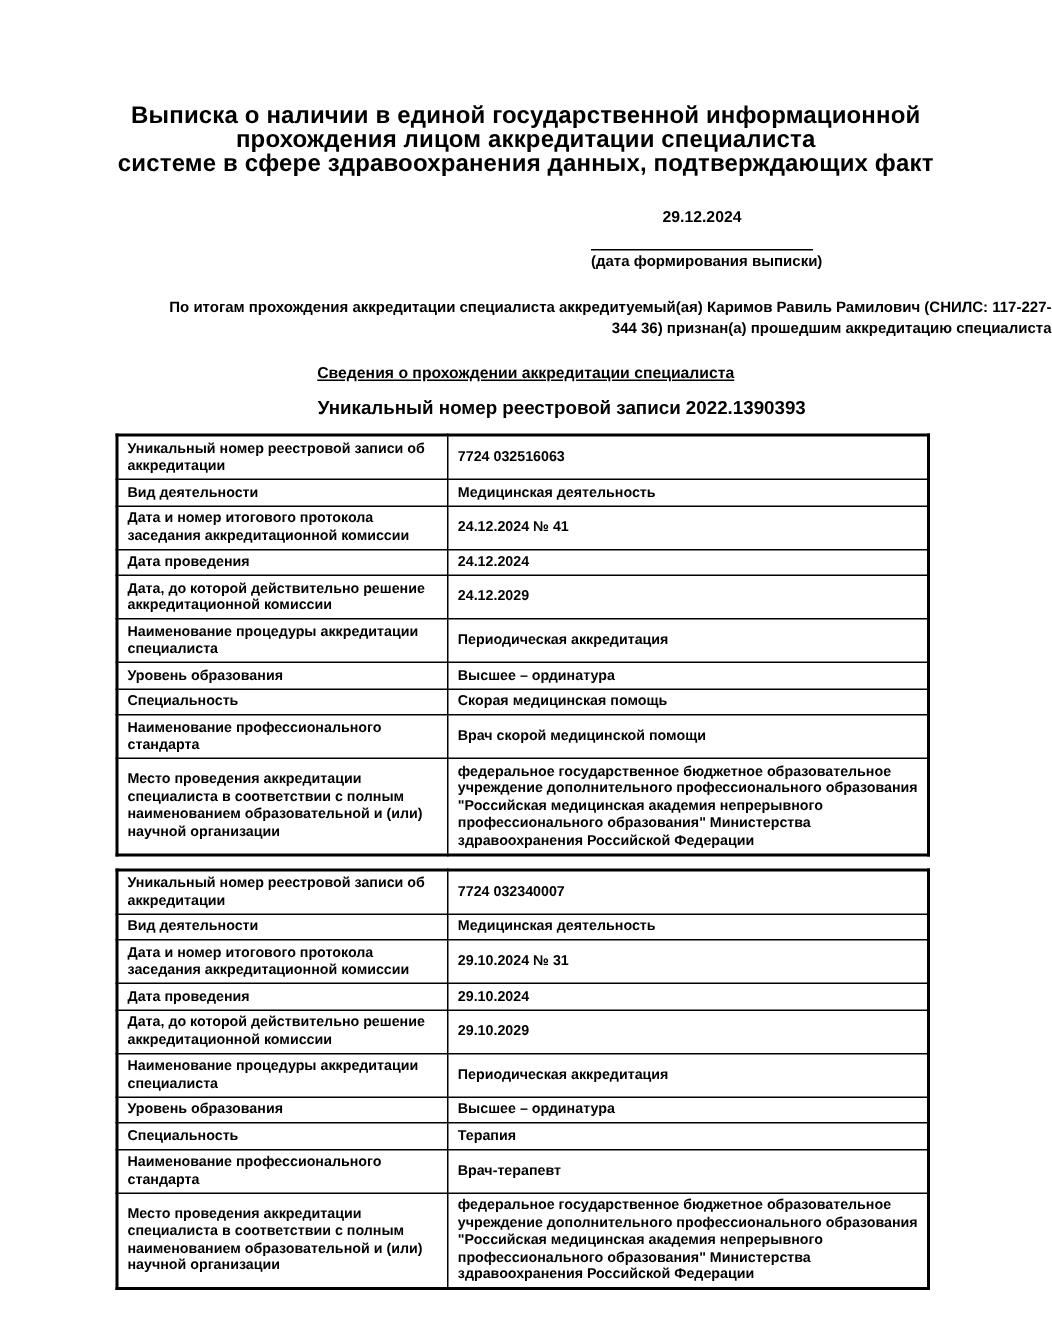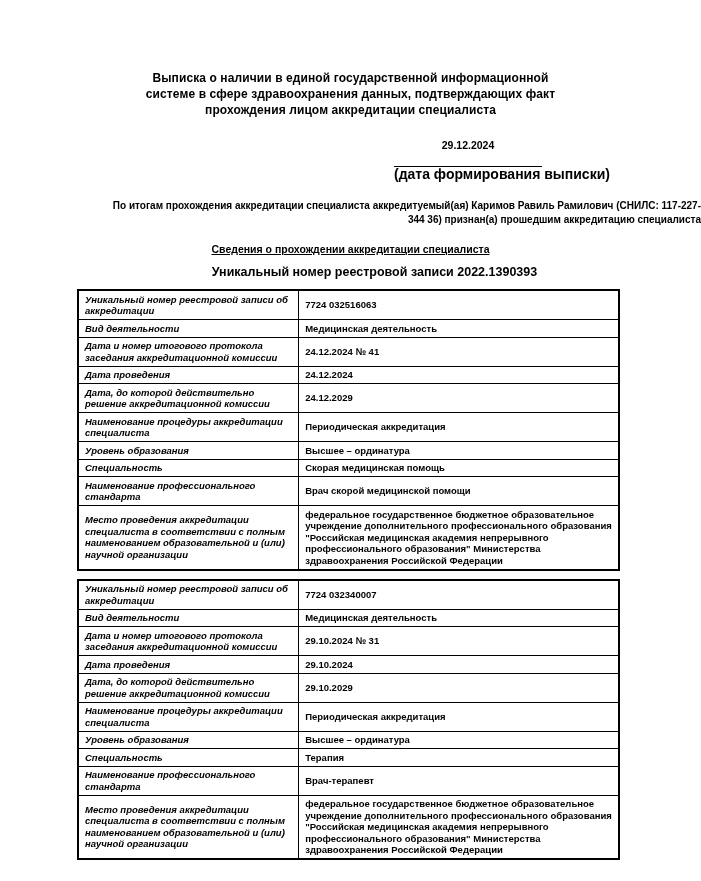--- a/index.html
+++ b/index.html
@@ -10,40 +10,40 @@
     overflow: hidden;
     font-family: "Liberation Sans", sans-serif;
     font-weight: bold;
     color: #000;
     -webkit-font-smoothing: antialiased;
   }
   .page { padding-top: 70px; }
 
   .doc-title {
     text-align: center;
-    font-size: 12px;
+    font-size: 16px;
     line-height: 16px;
     letter-spacing: 0.1px;
   }
 
   .date-block {
     width: 148px;
     margin: 21px 159px 0 auto;
     text-align: center;
   }
   .date-value {
     display: block;
     font-size: 10.5px;
     line-height: 13px;
     padding-bottom: 14px;
     border-bottom: 1.5px solid #000;
   }
   .date-caption {
     display: block;
-    font-size: 14px;
+    font-size: 10px;
     line-height: 13px;
     margin-top: 1px;
     white-space: nowrap;
   }
 
   .intro {
     margin-top: 18px;
     text-align: right;
     font-size: 10px;
     line-height: 14px;
@@ -74,35 +74,35 @@
   }
   .rec-table-1 { margin-top: 9px; }
   .rec-table-2 { margin-top: 8px; }
   .rec-table td {
     border: 1.5px solid #000;
     font-size: 9.5px;
     line-height: 11.5px;
     vertical-align: middle;
     padding: 2.5px 4px 2.5px 6px;
   }
-  .rec-table td.label-cell { width: 215px; font-style: italic; }
+  .rec-table td.label-cell { width: 215px; }
   .rec-table td.value-cell { width: 312px; }
 </style>
 </head>
 <body>
 
 <div class="page">
 
   <div class="doc-title">
 
       <div class="title-line">Выписка о наличии в единой государственной информационной</div>
 
+      <div class="title-line">прохождения лицом аккредитации специалиста</div>
+
       <div class="title-line">системе в сфере здравоохранения данных, подтверждающих факт</div>
-
-      <div class="title-line">прохождения лицом аккредитации специалиста</div>
     </div>
 
   <div class="date-block">
     <span class="date-value">29.12.2024</span>
     <span class="date-caption">(дата формирования выписки)</span>
   </div>
 
   <div class="intro">
 
       <div class="intro-line">По итогам прохождения аккредитации специалиста аккредитуемый(ая) Каримов Равиль Рамилович (СНИЛС: 117-227-</div>

